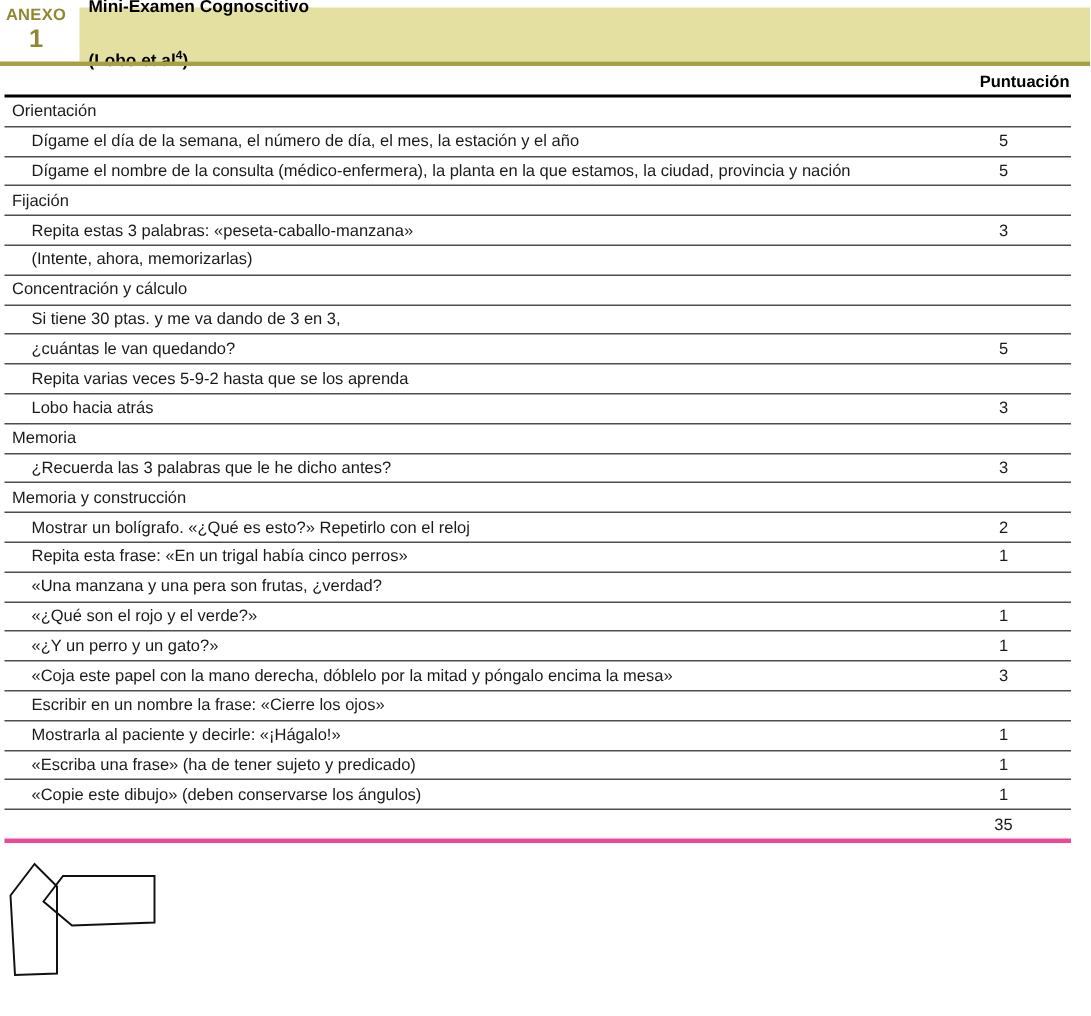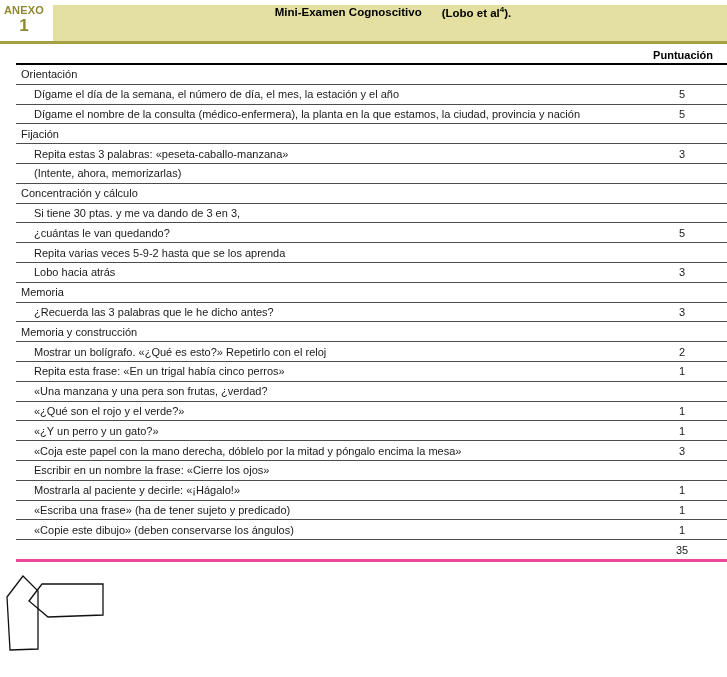--- a/index.html
+++ b/index.html
@@ -5,30 +5,30 @@
   html,body{margin:0;padding:0;background:#fff;}
   #page{position:relative;width:727px;height:677px;background:#fff;overflow:hidden;
         font-family:"Liberation Sans",sans-serif;color:#1a1a1a;}
 
   
   .anexo-box{position:absolute;left:0;top:2;width:48px;height:38px;background:#fff;
              display:flex;flex-direction:column;align-items:center;justify-content:center;line-height:1;}
   .anexo-label{font-size:11px;font-weight:bold;letter-spacing:.2px;}
   .anexo-number{font-size:17px;font-weight:bold;margin-top:1px;}
   .title-bar{position:absolute;left:53px;top:5px;width:674px;height:36px;
-             display:flex;justify-content:center;padding-left:6px;box-sizing:border-box;gap:20px;}
+             display:flex;flex-direction:column;justify-content:center;padding-left:6px;box-sizing:border-box;gap:20px;}
   .title-line{font-size:11.5px;font-weight:bold;line-height:1.25;color:#000;}
   sup{font-size:8px;}
   .header-rule{position:absolute;left:0;top:41px;width:727px;height:3px;}
 
   
   .score-header{position:absolute;top:49px;right:14px;font-size:11px;font-weight:bold;color:#000;}
 
   
-  .table{position:absolute;left:16px;top:63px;width:711px;border-top:2px solid #000;}
+  .table{position:absolute;left:3px;top:63px;width:711px;border-top:2px solid #000;}
   .row{display:flex;align-items:center;height:19.8px;box-sizing:border-box;
        border-bottom:1px solid #4d4d4d;font-size:11px;}
   .row .txt{flex:1;padding-left:18px;white-space:nowrap;overflow:hidden;}
   .row.section .txt{padding-left:5px;}
   .row .score{width:90px;text-align:center;}
   .row.total{height:22px;border-bottom:3px solid #ec4899;}
 
   
   .drawing{position:absolute;left:0;top:570px;}
   .drawing polygon{fill:none;stroke:#111;stroke-width:1.3;}

